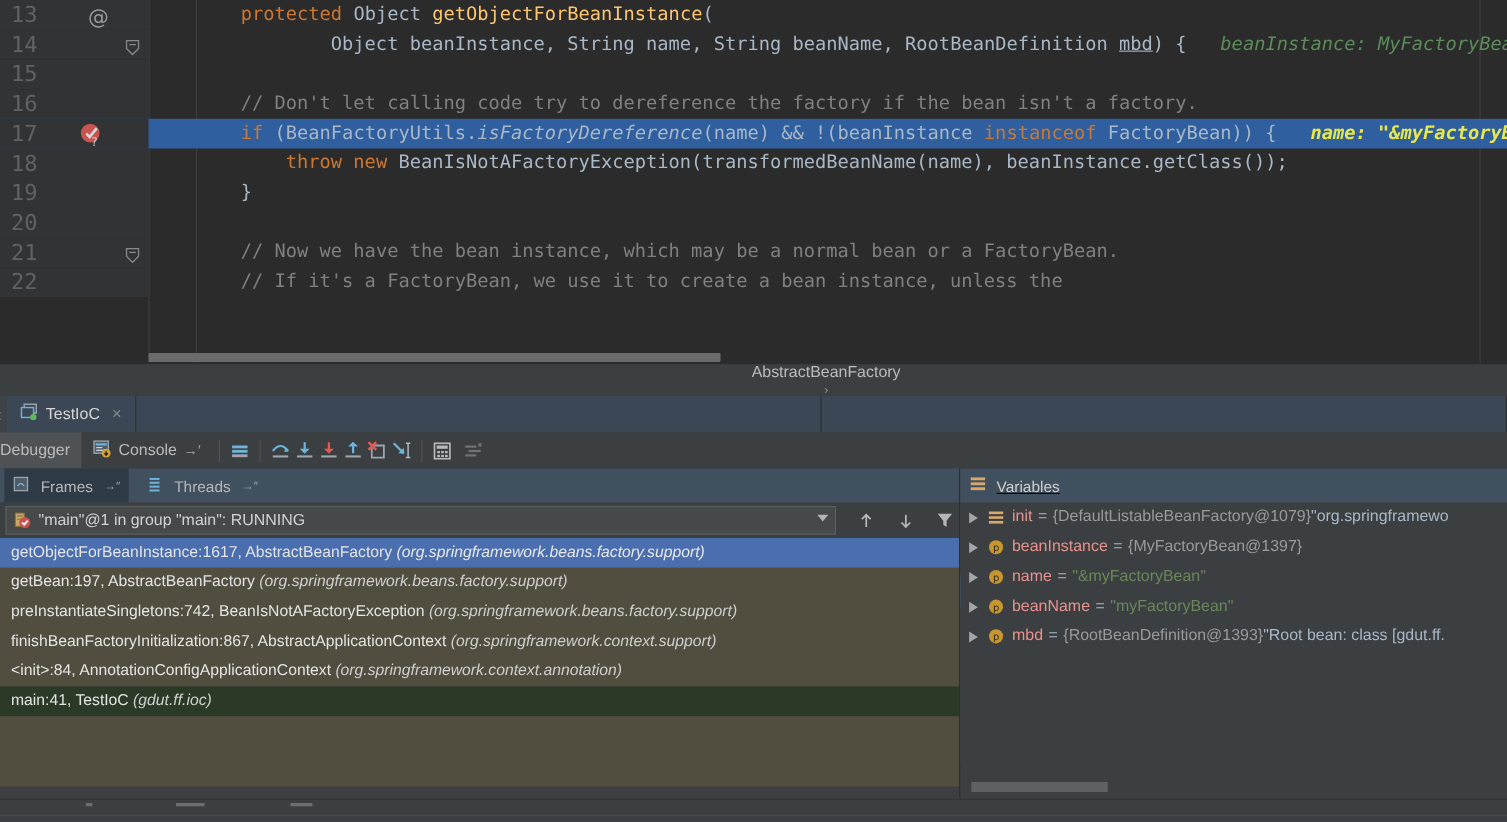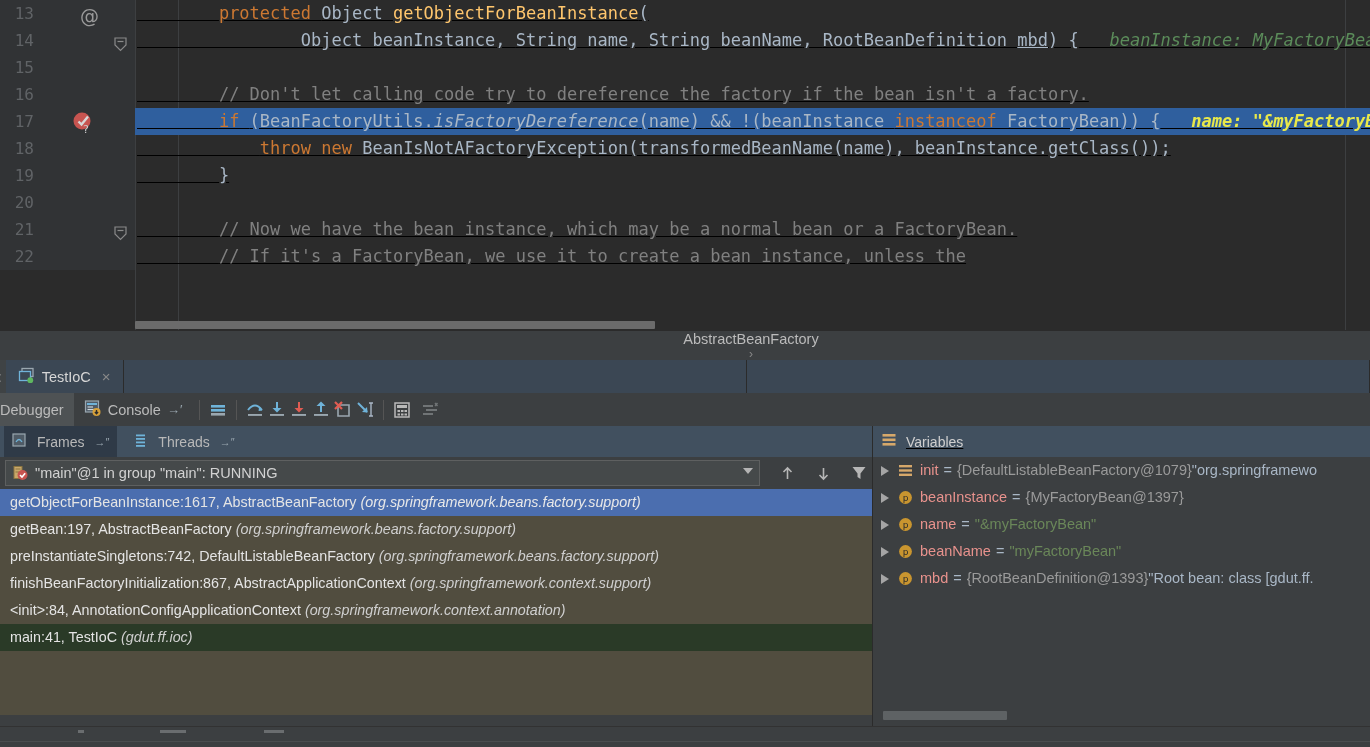--- a/index.html
+++ b/index.html
@@ -24,31 +24,30 @@
     white-space: pre;
     font-family: "DejaVu Sans Mono", monospace;
     font-size: 17px;
   }
   .ed-line.hl { background: #2f5f9e; }
   .gutter-num {
     position: absolute; left: 0; top: 0; width: 34px;
     text-align: right;
     color: #606366;
     font-family: "DejaVu Sans Mono", monospace;
-    font-size: 16px;
+    font-size: 20px;
   }
   .gutter-zone {
     position: absolute; left: 0; top: 0; width: 135px; height: 100%;
     background: #313335;
   }
   .ed-line.hl .gutter-zone { background: #313335; }
   .code-text {
     position: absolute; left: 135px; top: 0;
     padding-left: 2px;
-    text-decoration: underline;
   }
   .fold-mark {
     position: absolute; left: 114px; top: 6px;
     width: 13px; height: 15px;
     color: #808080;
   }
   .at-icon {
     position: absolute; left: 80px; top: 3px;
     color: #9b9b9b; font-size: 19px;
     font-family: "DejaVu Sans", sans-serif;
@@ -462,21 +461,21 @@
       <div class="tool-btn" style="margin-left:10px;">
         <svg width="18" height="18" viewBox="0 0 18 18">
             <path d="M2.5 3 L15.5 3 L10.5 9.5 L10.5 15 L7.5 13 L7.5 9.5 Z" fill="#b6b6b6"></path>
           </svg>
       </div>
     </div>
 
     <div id="frames-list">
         <div class="frow sel"><span>getObjectForBeanInstance:1617, AbstractBeanFactory </span><span class="pkg">(org.springframework.beans.factory.support)</span></div>
         <div class="frow"><span>getBean:197, AbstractBeanFactory </span><span class="pkg">(org.springframework.beans.factory.support)</span></div>
-        <div class="frow"><span>preInstantiateSingletons:742, DefaultListableBeanFactory </span><span class="pkg">(org.springframework.beans.factory.support)</span></div>
+        <div class="frow"><span>preInstantiateSingletons:742, BeanIsNotAFactoryException </span><span class="pkg">(org.springframework.beans.factory.support)</span></div>
         <div class="frow"><span>finishBeanFactoryInitialization:867, AbstractApplicationContext </span><span class="pkg">(org.springframework.context.support)</span></div>
         <div class="frow"><span>&lt;init&gt;:84, AnnotationConfigApplicationContext </span><span class="pkg">(org.springframework.context.annotation)</span></div>
         <div class="frow usercode"><span>main:41, TestIoC </span><span class="pkg">(gdut.ff.ioc)</span></div>
       </div>
   </div>
 
   <div id="vars-pane">
     <div class="pane-head" style="padding-left:8px;gap:9px;">
       <span>
         <svg width="16" height="16" viewBox="0 0 16 16">

